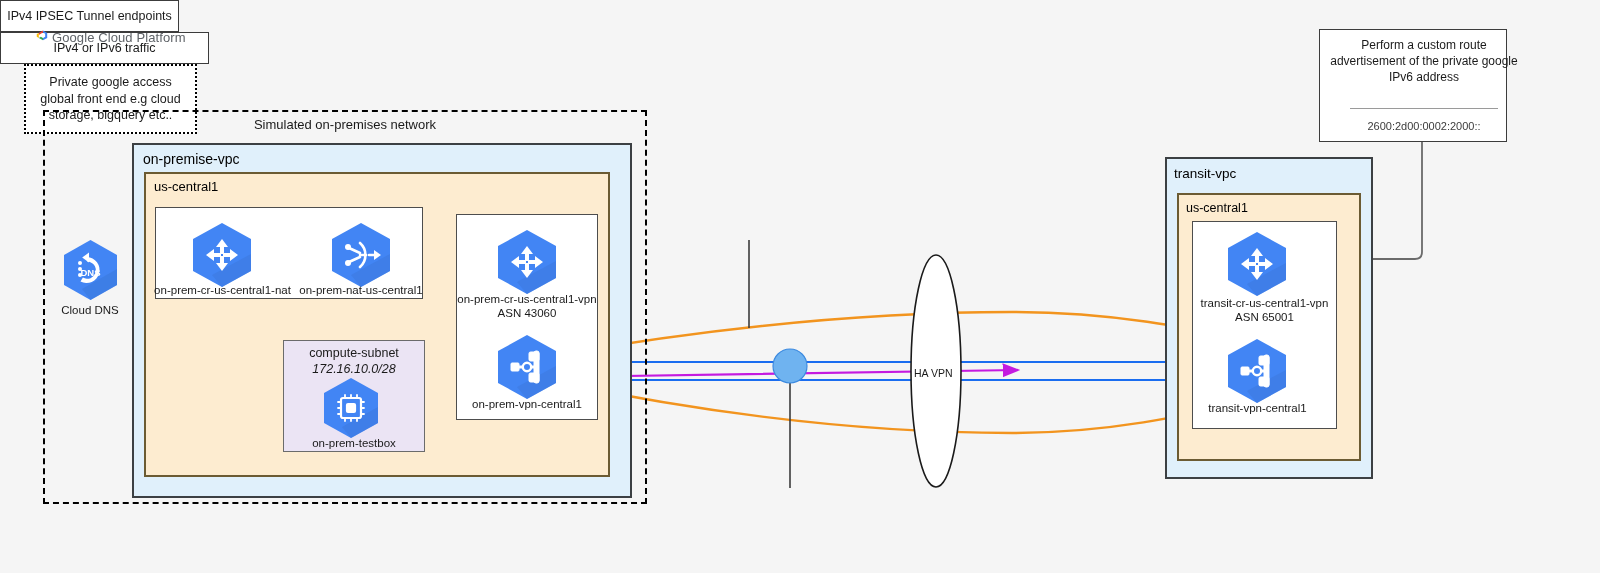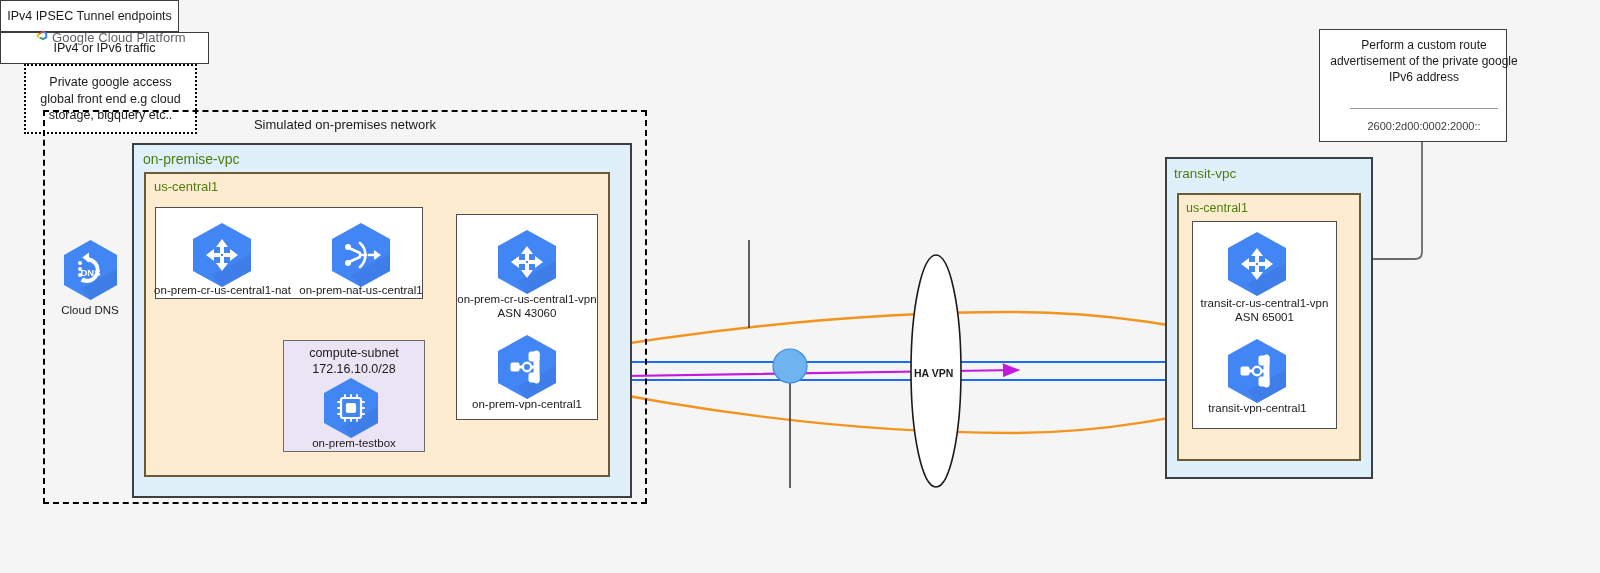--- a/index.html
+++ b/index.html
@@ -24,21 +24,21 @@
     position:absolute;left:34px;top:28px;
     display:flex;align-items:center;
   }
   #gcp-logo-wrap .logotext{
     font-size:13px;color:#5f6368;letter-spacing:.1px;
     font-family:"Liberation Sans",sans-serif;
   }
   
   .box{position:absolute;box-sizing:border-box;}
   .lbl{position:absolute;box-sizing:border-box;
-       font-size:13px;color:#4d7c0f;white-space:nowrap;text-align:center;}
+       font-size:13px;color:#000000;white-space:nowrap;text-align:center;}
   .ctr{position:absolute;box-sizing:border-box;text-align:center;
        font-size:12px;color:#1a1a1a;line-height:1.28;}
   .dashed-outer{
     border:2px dashed #000;background:transparent;
   }
   .vpc-box{
     border:2px solid #3c4043;background:#e0f0fb;
   }
   .region-box{
     border:2px solid #6b5b33;background:#fdecd0;
@@ -207,21 +207,21 @@
         <rect x="38" y="17" width="5" height="32" rx="2"></rect>
         <rect x="33" y="18" width="10" height="9" rx="1.5"></rect>
         <rect x="33" y="39" width="10" height="9" rx="1.5"></rect>
       </g>
     </svg>
   </div>
   <div class="node-caption" style="left:452px;top:397px;width:150px;">on-prem-vpn-central1</div>
 
   <div class="box subnet-box" style="left:283px;top:340px;width:142px;height:112px;"></div>
   <div class="ctr" style="left:283px;top:345px;width:142px;font-size:12.5px;">compute-subnet</div>
-  <div class="ctr" style="left:283px;top:361px;width:142px;font-size:12.5px;">172.16.10.0/28</div>
+  <div class="ctr" style="left:283px;top:361px;width:142px;font-size:12.5px;font-style:italic;">172.16.10.0/28</div>
 
   <div class="hexicon" style="left:322px;top:377px;">
     <svg width="58" height="62" viewBox="0 0 58 62">
       <polygon points="29,1 56,16 56,46 29,61 2,46 2,16" fill="#4285f4"></polygon>
       <polygon points="56,30 56,46 29,61 20,50" fill="#3b78db" opacity="0.5"></polygon>
       <g fill="none" stroke="#ffffff" stroke-width="2.2">
         <rect x="19" y="21" width="20" height="20" rx="2"></rect>
         <rect x="25" y="27" width="8" height="8" rx="1" fill="#ffffff"></rect>
       </g>
       <g stroke="#ffffff" stroke-width="1.8" stroke-linecap="round">
@@ -235,21 +235,21 @@
   <div class="node-caption" style="left:283px;top:436px;width:142px;">on-prem-testbox</div>
 
   <div class="note-box" style="left:661px;top:210px;width:177px;height:30px;">
     <span>IPv4 IPSEC Tunnel endpoints</span>
   </div>
 
   <div class="note-box" style="left:686px;top:488px;width:207px;height:30px;">
     <span>IPv4 or IPv6 traffic</span>
   </div>
 
-  <div class="ha-vpn-text" style="left:914px;top:367px;font-weight:bold;">HA VPN</div>
+  <div class="ha-vpn-text" style="left:914px;top:367px;">HA VPN</div>
 
   <div class="dotted-box" style="left:1023px;top:331px;width:157px;height:66px;padding:0 6px;">
     <span>Private google access global front end e.g cloud storage, bigquery etc..</span>
   </div>
 
   <div class="box vpc-box" style="left:1165px;top:157px;width:208px;height:322px;"></div>
   <div class="lbl" style="left:1174px;top:166px;font-size:13.5px;">transit-vpc</div>
 
   <div class="box region-box" style="left:1177px;top:193px;width:184px;height:268px;"></div>
   <div class="lbl" style="left:1186px;top:201px;font-size:12.5px;">us-central1</div>

